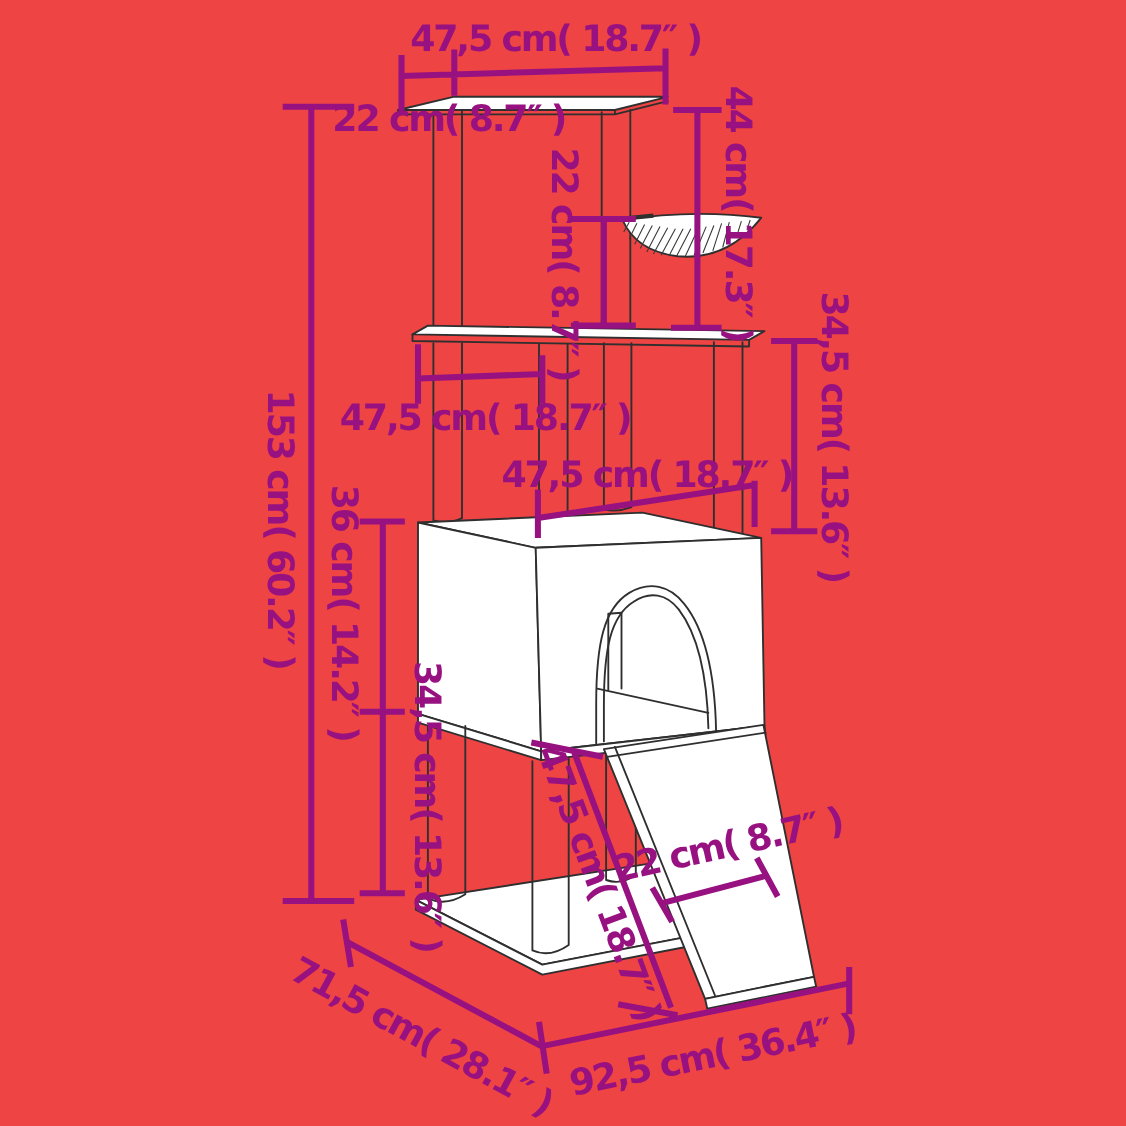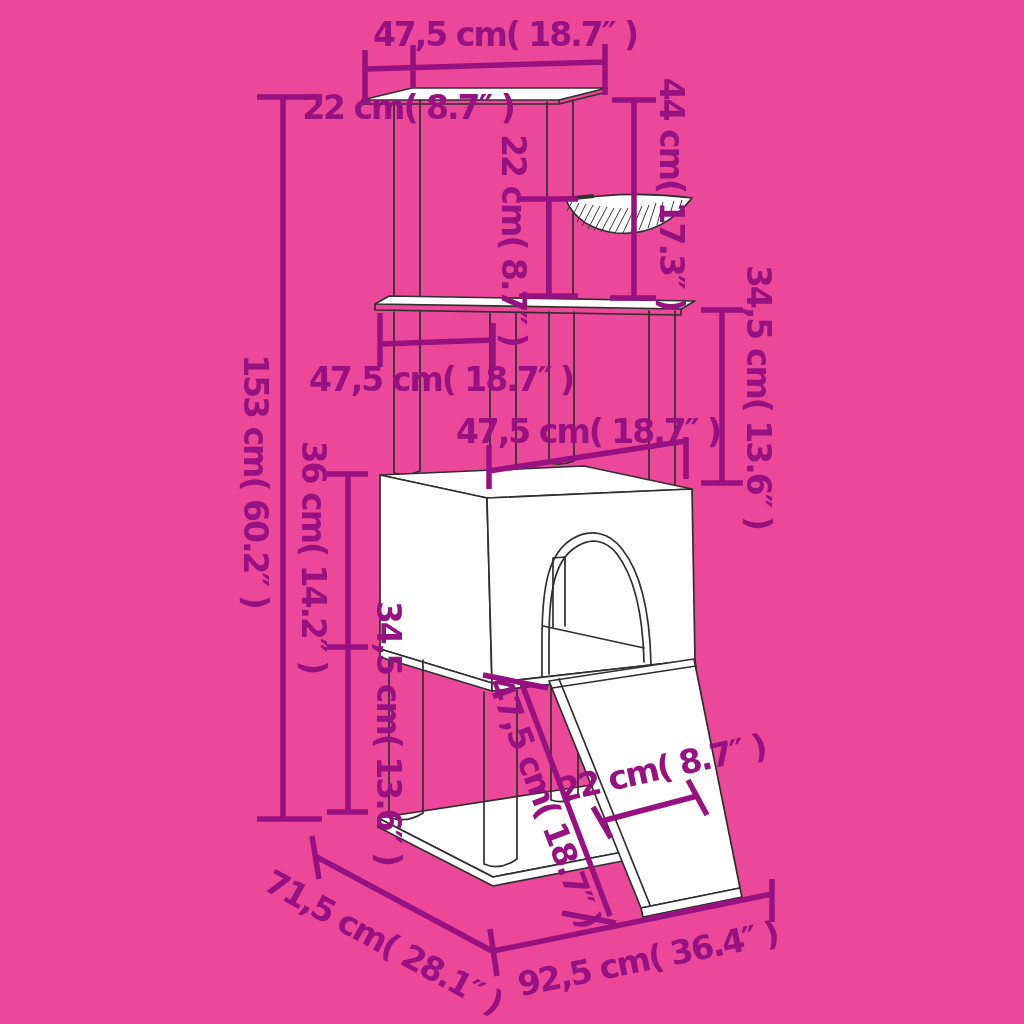--- a/index.html
+++ b/index.html
@@ -1,16 +1,16 @@
 <!DOCTYPE html>
 <html><head>
 <meta charset="utf-8">
 <style>
   html,body{margin:0;padding:0;background:#ffffff;}
-  #stage{position:relative;width:1024px;height:1024px;background:#ec4899;overflow:hidden;}
+  #stage{position:relative;width:1024px;height:1024px;background:#ef4444;overflow:hidden;}
   svg{display:block;}
   .outline{stroke:#2f2f2f;stroke-width:1.7;fill:none;stroke-linejoin:round;stroke-linecap:round;}
   .solid{stroke:#2f2f2f;stroke-width:1.7;fill:#ffffff;stroke-linejoin:round;}
   .hatch{stroke:#3a3a3a;stroke-width:1;fill:none;}
   .dim{stroke:#981180;stroke-width:5.5;fill:none;stroke-linecap:butt;}
   .dim-label{font-family:"DejaVu Sans",sans-serif;font-weight:700;font-size:33px;
              letter-spacing:-2px;fill:#981180;}
 </style>
 </head>
 <body>

